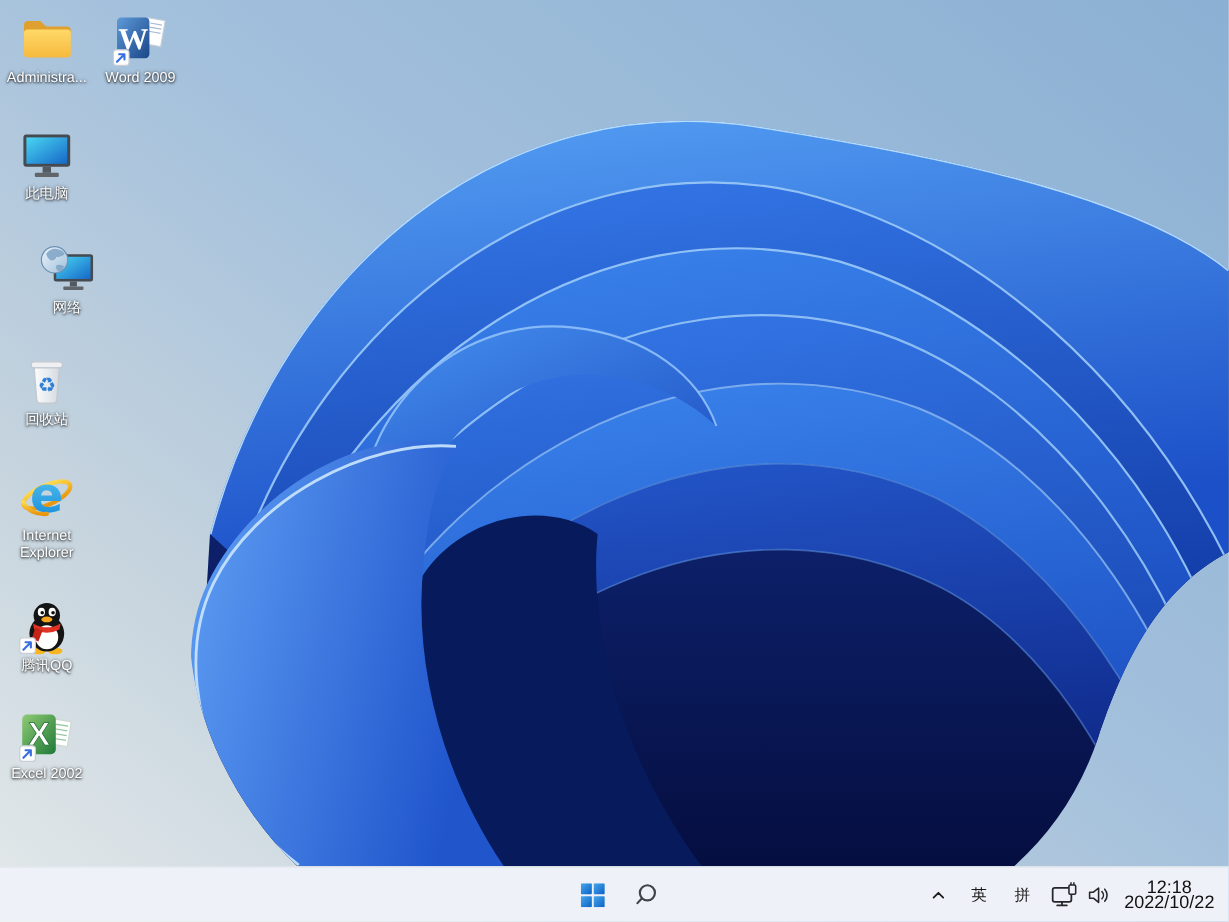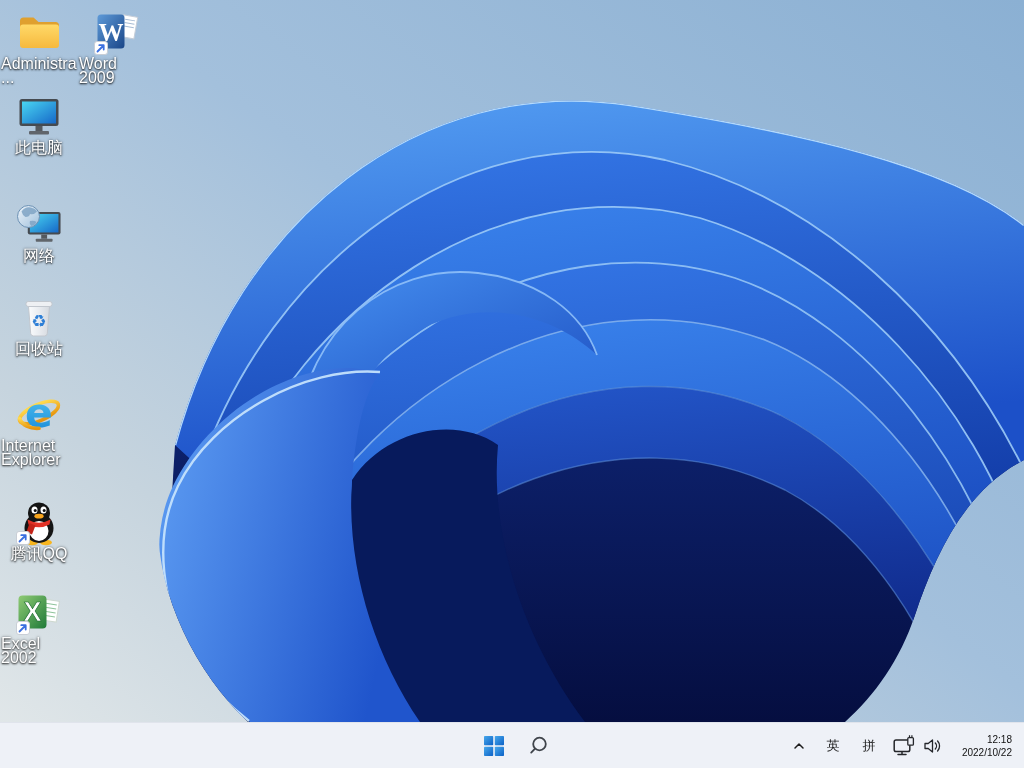--- a/index.html
+++ b/index.html
@@ -9,21 +9,21 @@
     background:linear-gradient(to bottom left,#8bb0d3 0%,#a3c0dc 45%,#c6d4de 75%,#e4e9ea 100%);
   }
   .wallpaper{position:absolute;left:0;top:0;width:1024px;height:768px;}
   
   .icon-cell{
     position:absolute;width:76px;display:flex;flex-direction:column;align-items:center;
     gap:1px;cursor:default;
   }
   .icon-cell .glyph{width:48px;height:48px;}
   .icon-label{
-    font-size:16px;line-height:14px;color:#ffffff;max-width:76px;
+    font-size:12px;line-height:14px;color:#ffffff;text-align:center;max-width:76px;
     text-shadow:0 1px 2px rgba(0,0,0,.85),0 0 3px rgba(0,0,0,.5);
     word-break:break-word;
   }
   
   .taskbar{
     position:absolute;left:0;bottom:0;width:1024px;height:46px;
     background:#eef1f7;border-top:1px solid #e0e4ec;box-sizing:border-box;
   }
   .taskbar-center{
     position:absolute;left:50%;top:0;height:100%;display:flex;align-items:center;gap:8px;
@@ -39,22 +39,22 @@
   }
   .tray-item{
     display:flex;align-items:center;justify-content:center;height:36px;
     border-radius:4px;cursor:pointer;color:#1a1a1a;
   }
   .ime{font-size:13px;width:26px;}
   .tray-chevron{width:26px;margin-right:8px;}
   .tray-net{width:30px;}
   .tray-vol{width:26px;}
   .tray-clock{
-    margin-left:8px;display:flex;flex-direction:column;align-items:flex-end;justify-content:center;
-    font-size:10px;line-height:13px;color:#111;text-align:right;min-width:58px;
+    margin-left:8px;display:flex;flex-direction:column;align-items:center;justify-content:center;
+    font-size:15px;line-height:13px;color:#111;text-align:right;min-width:58px;
   }
 </style>
 </head>
 <body>
 
 <svg class="wallpaper" viewBox="0 0 1024 768" xmlns="http://www.w3.org/2000/svg">
   <defs>
     <clipPath id="bloomClip">
       <path d="M 175 445 C 235 220, 420 72, 630 105 C 800 132, 950 165, 1024 225
                L 1024 460 C 965 490, 935 555, 915 615 C 900 660, 875 695, 845 722
@@ -156,37 +156,37 @@
       <rect x="4.5" y="6.5" width="27" height="34" rx="3.5" fill="url(#wdG)"></rect>
       <text x="18" y="32.5" font-size="25" font-weight="bold" text-anchor="middle" font-family="Liberation Serif, DejaVu Serif, serif" fill="#ffffff">W</text>
       <g>
         <rect x="1.5" y="33.5" width="13" height="13" rx="2.5" fill="#ffffff" stroke="#c9ced6" stroke-width="1"></rect>
         <path d="M4.5 43.5 L10.5 37.5 M6.3 37.2 h4.4 M10.7 37.2 v4.4" stroke="#3a6fe0" stroke-width="1.8" fill="none" stroke-linecap="round" stroke-linejoin="round"></path>
       </g>
     </svg>
     <div class="icon-label">Word 2009</div>
   </div>
 
-  <div class="icon-cell" style="left:1px;top:92px;">
+  <div class="icon-cell" style="left:1px;top:105px;">
     <svg class="glyph" viewBox="0 0 48 48">
       <defs>
           <linearGradient id="scrG" x1="0" y1="0" x2="1" y2="1">
         <stop offset="0" stop-color="#49d6f2"></stop>
             <stop offset="1" stop-color="#1668c8"></stop>
           </linearGradient>
         </defs>
       <rect x="4.5" y="7" width="39" height="27" rx="2.5" fill="#454a50"></rect>
       <rect x="7" y="9.5" width="34" height="22" fill="url(#scrG)"></rect>
       <rect x="20.5" y="34" width="7" height="5" fill="#54595f"></rect>
       <rect x="14" y="39" width="20" height="3.5" rx="1" fill="#60656b"></rect>
     </svg>
     <div class="icon-label">此电脑</div>
   </div>
 
-  <div class="icon-cell" style="left:1px;top:200px;">
+  <div class="icon-cell" style="left:18px;top:200px;">
     <svg class="glyph" viewBox="0 0 48 48">
       <defs>
         <linearGradient id="scrG2" x1="0" y1="0" x2="1" y2="1">
           <stop offset="0" stop-color="#49d6f2"></stop>
             <stop offset="1" stop-color="#1668c8"></stop>
           </linearGradient>
         <linearGradient id="glbG" x1="0" y1="0" x2="1" y2="1">
           <stop offset="0" stop-color="#eef4fa"></stop>
             <stop offset="1" stop-color="#9fc0dc"></stop>
           </linearGradient>

